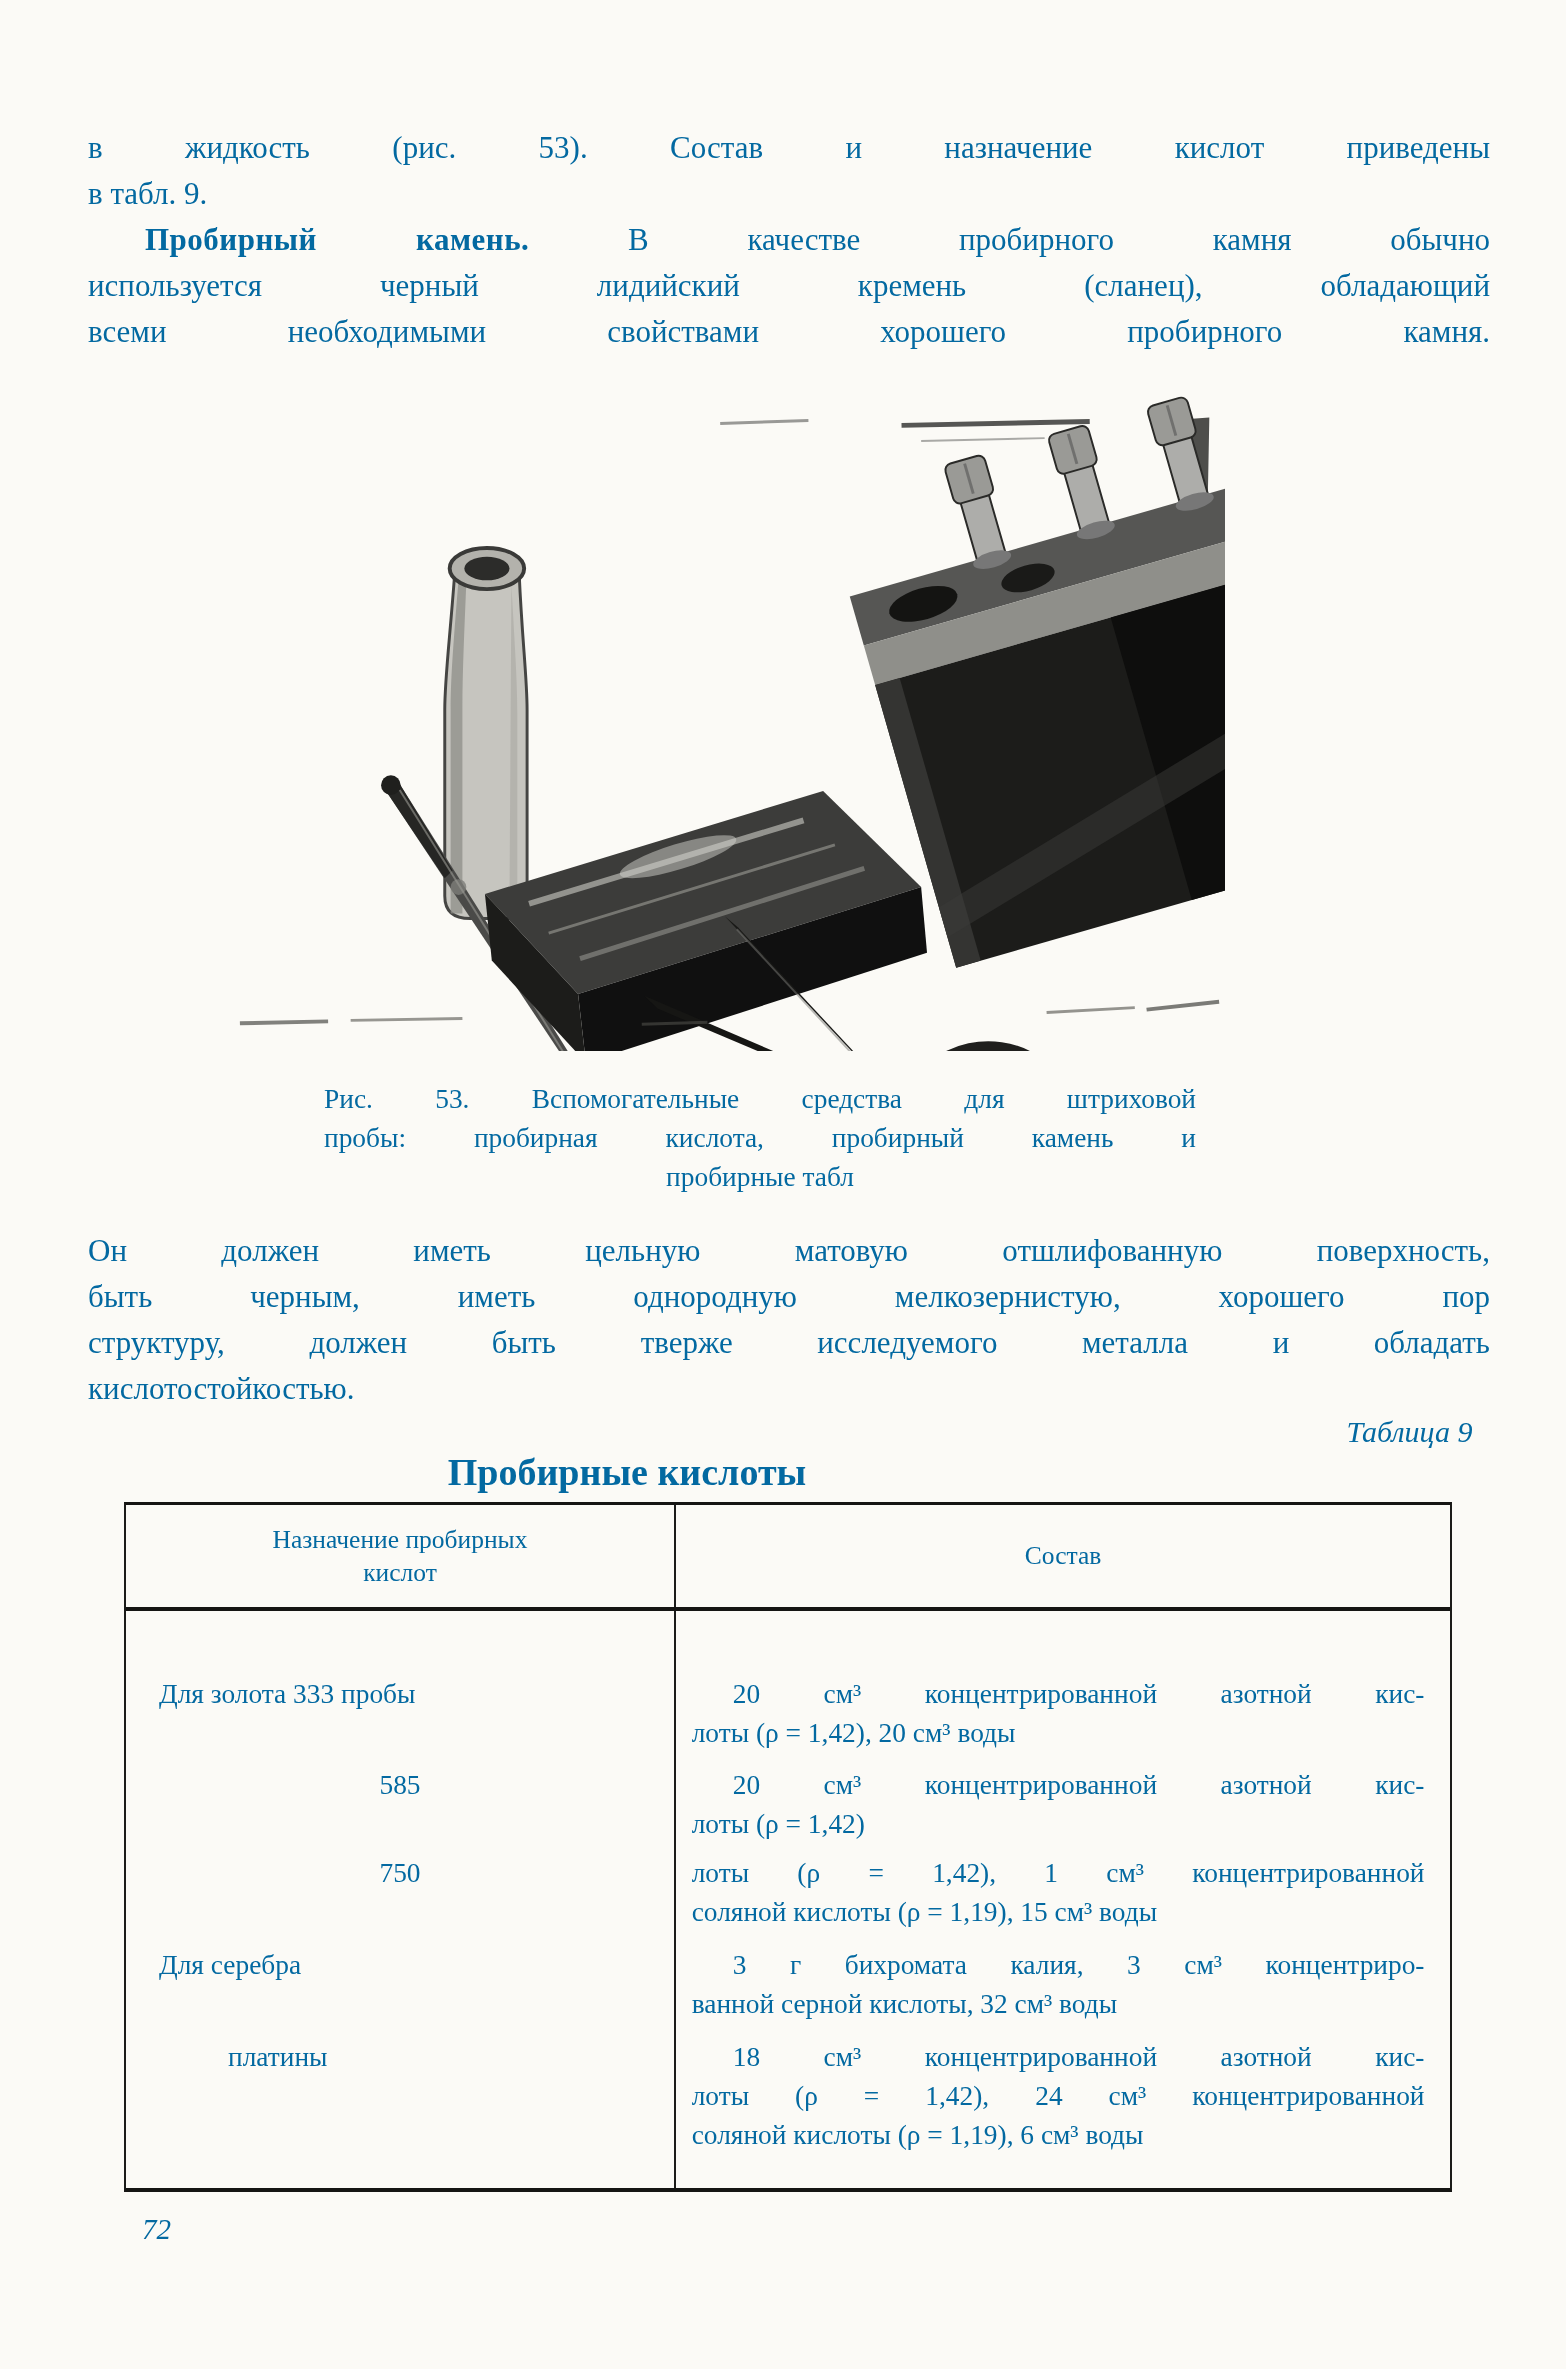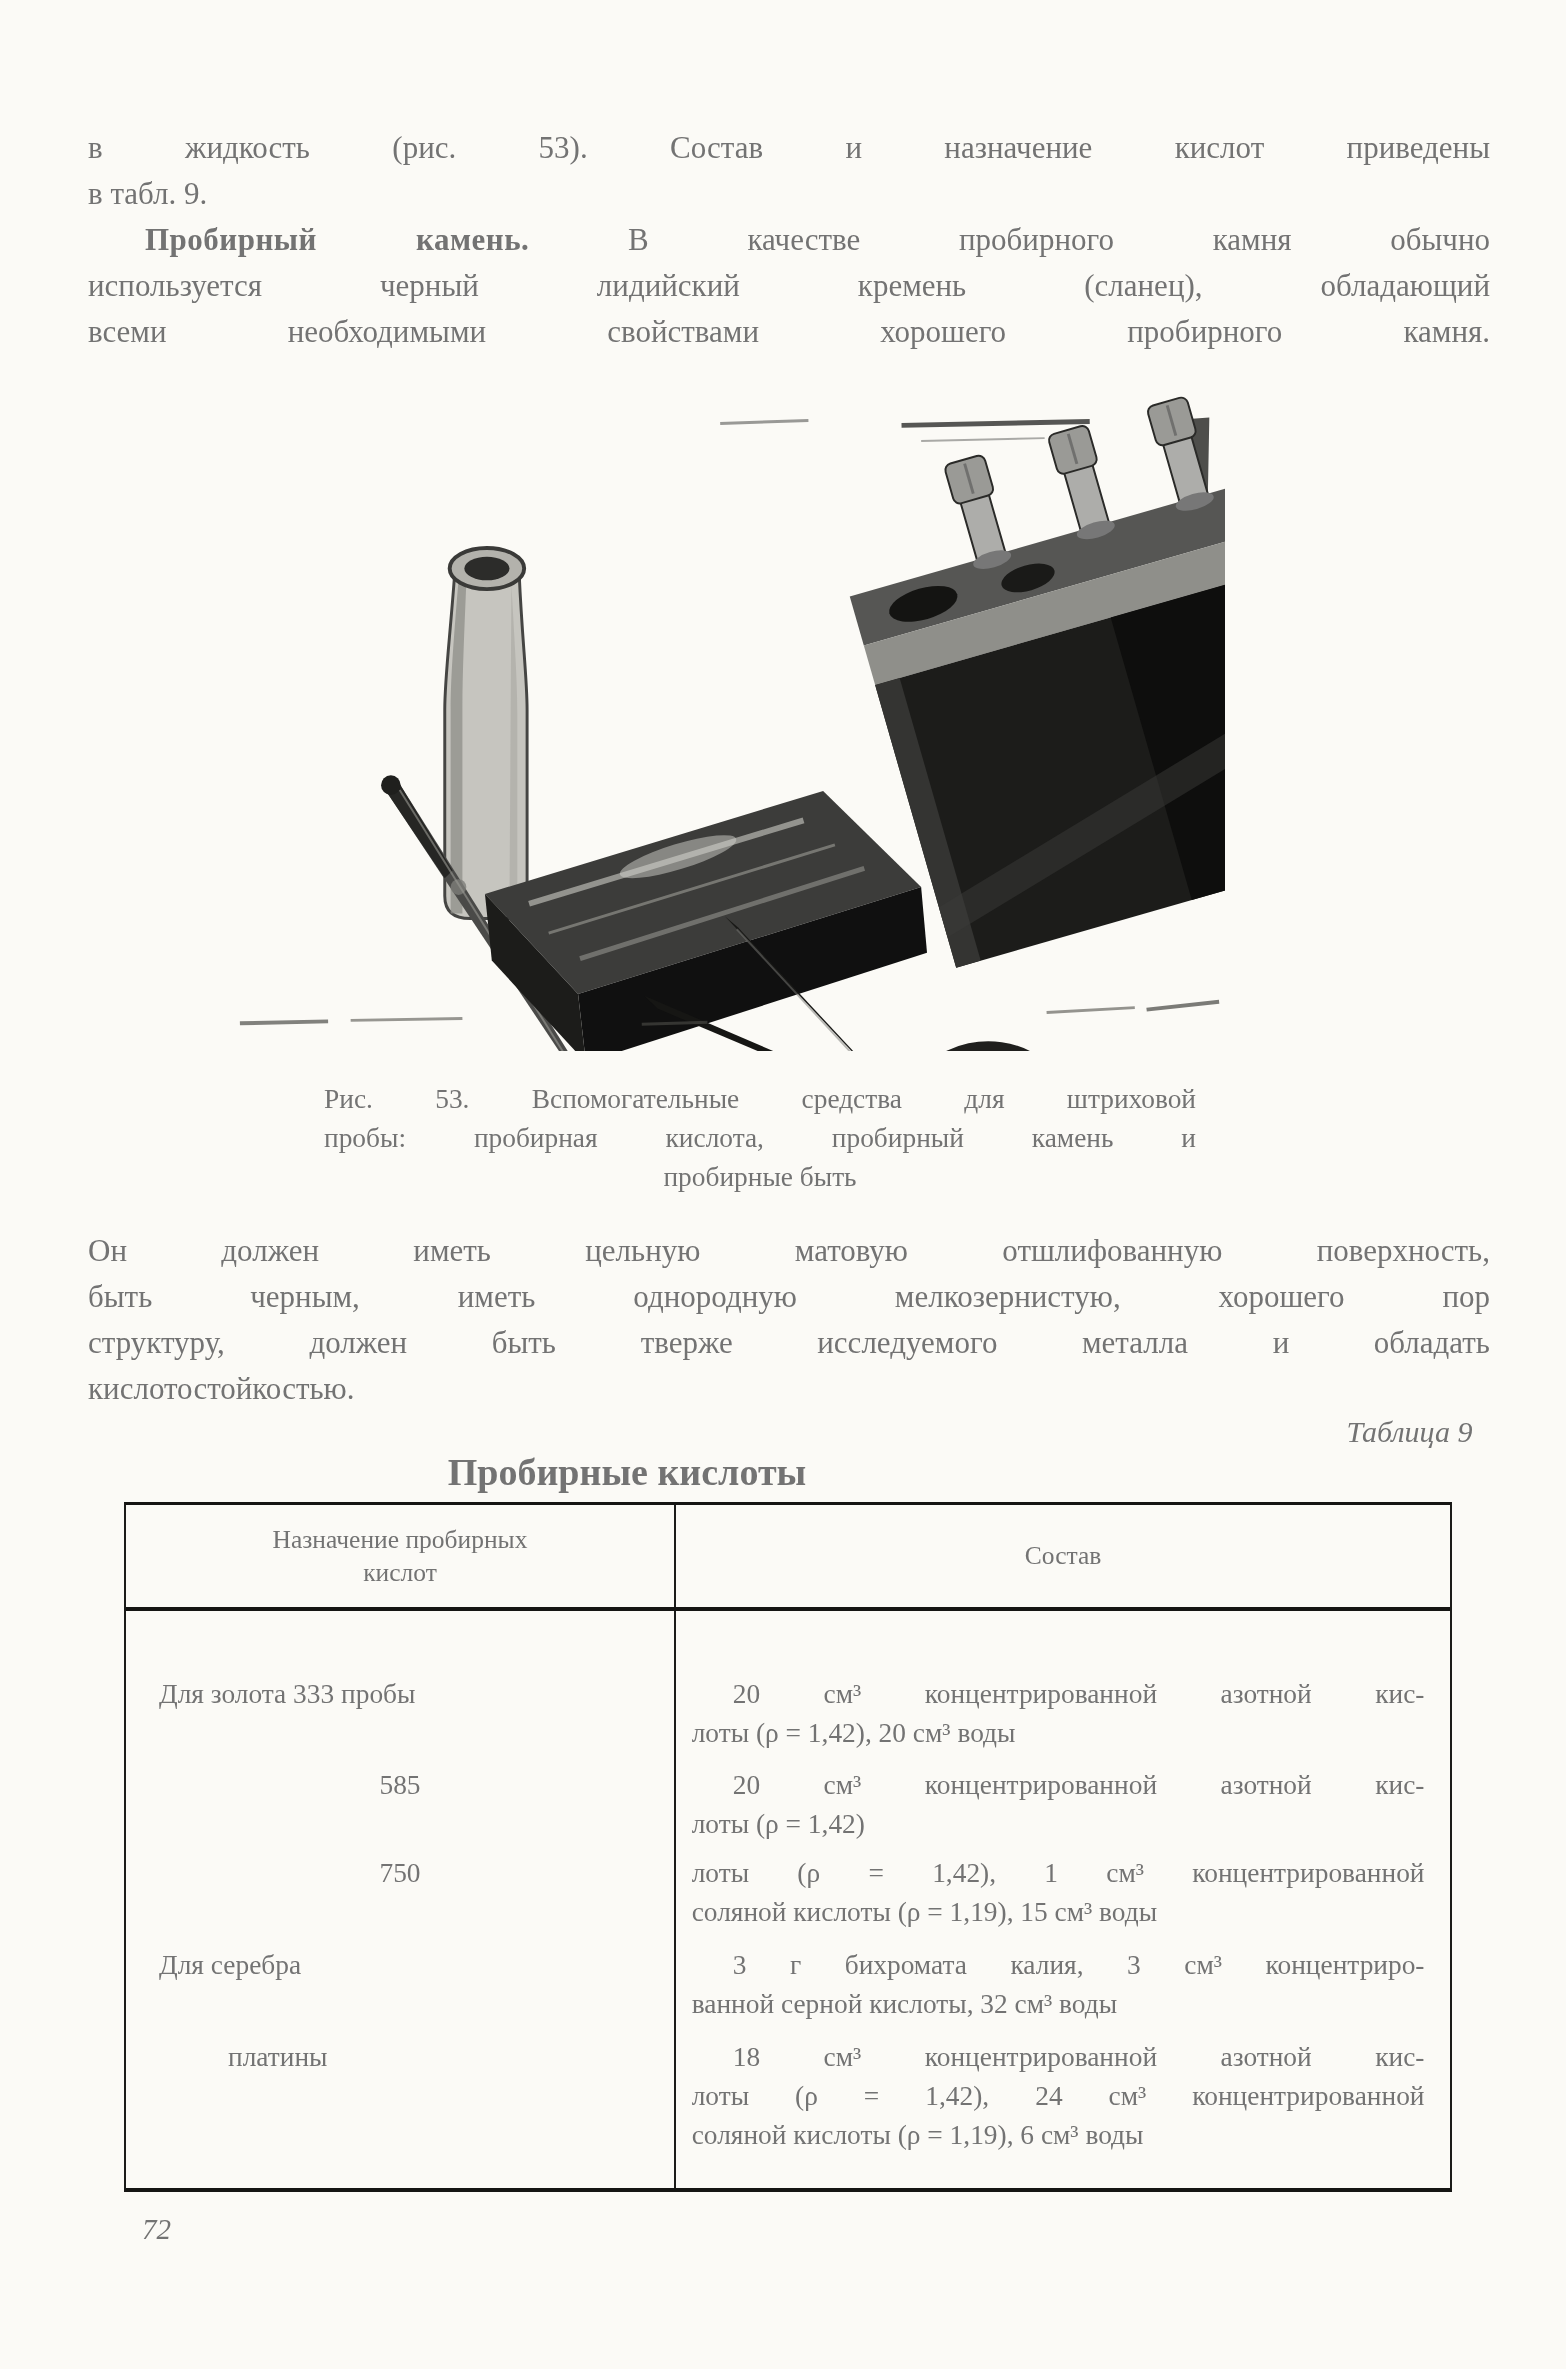--- a/index.html
+++ b/index.html
@@ -1,20 +1,20 @@
 <!DOCTYPE html>
 <html><head>
 <meta charset="utf-8">
 <style>
   html,body{margin:0;padding:0;background:#e8e8e4;}
   .sheet{
     position:relative;
     width:1566px;height:2369px;
     background:#fbfaf6;
-    color:#737373;
+    color:#0369a1;
     font-family:"Liberation Serif","DejaVu Serif",serif;
     overflow:hidden;
   }
   .content{padding:0 76px 0 88px;}
   
   .bodyline{font-size:31px;line-height:46px;white-space:normal;}
   .jl{text-align:justify;text-align-last:justify;}
   .ll{text-align:left;text-align-last:left;}
   .p1{margin-top:125px;}
   .lead{font-weight:bold;letter-spacing:0.5px;}
@@ -163,21 +163,21 @@
           <line x1="118" y1="649" x2="232" y2="647" stroke="#55554f" stroke-width="3" opacity="0.6"></line>
           <line x1="415" y1="653" x2="482" y2="651" stroke="#5a5a54" stroke-width="3" opacity="0.5"></line>
           <line x1="828" y1="641" x2="918" y2="636" stroke="#50504a" stroke-width="3" opacity="0.6"></line>
           <line x1="930" y1="638" x2="1004" y2="630" stroke="#464642" stroke-width="4" opacity="0.7"></line>
         </g>
       </svg>
 
       <div class="caption">
         <div class="capline jl">Рис. 53. Вспомогательные средства для штриховой</div>
         <div class="capline jl">пробы: пробирная кислота, пробирный камень и</div>
-        <div class="capline center">пробирные быть</div>
+        <div class="capline center">пробирные табл</div>
       </div>
     </div>
 
     <div class="p3">
       <div class="bodyline jl">Он должен иметь цельную матовую отшлифованную поверхность,</div>
       <div class="bodyline jl">быть черным, иметь однородную мелкозернистую, хорошего пор</div>
       <div class="bodyline jl">структуру, должен быть тверже исследуемого металла и обладать</div>
       <div class="bodyline ll">кислотостойкостью.</div>
     </div>
 

